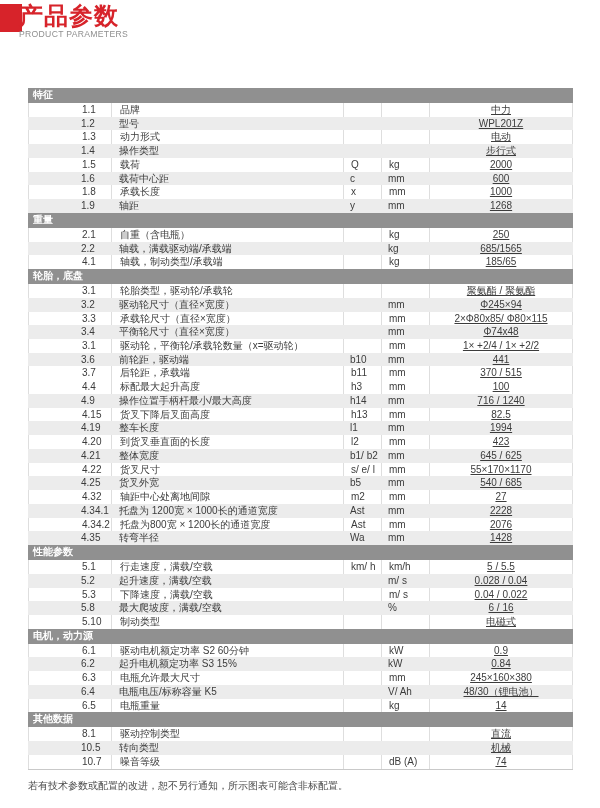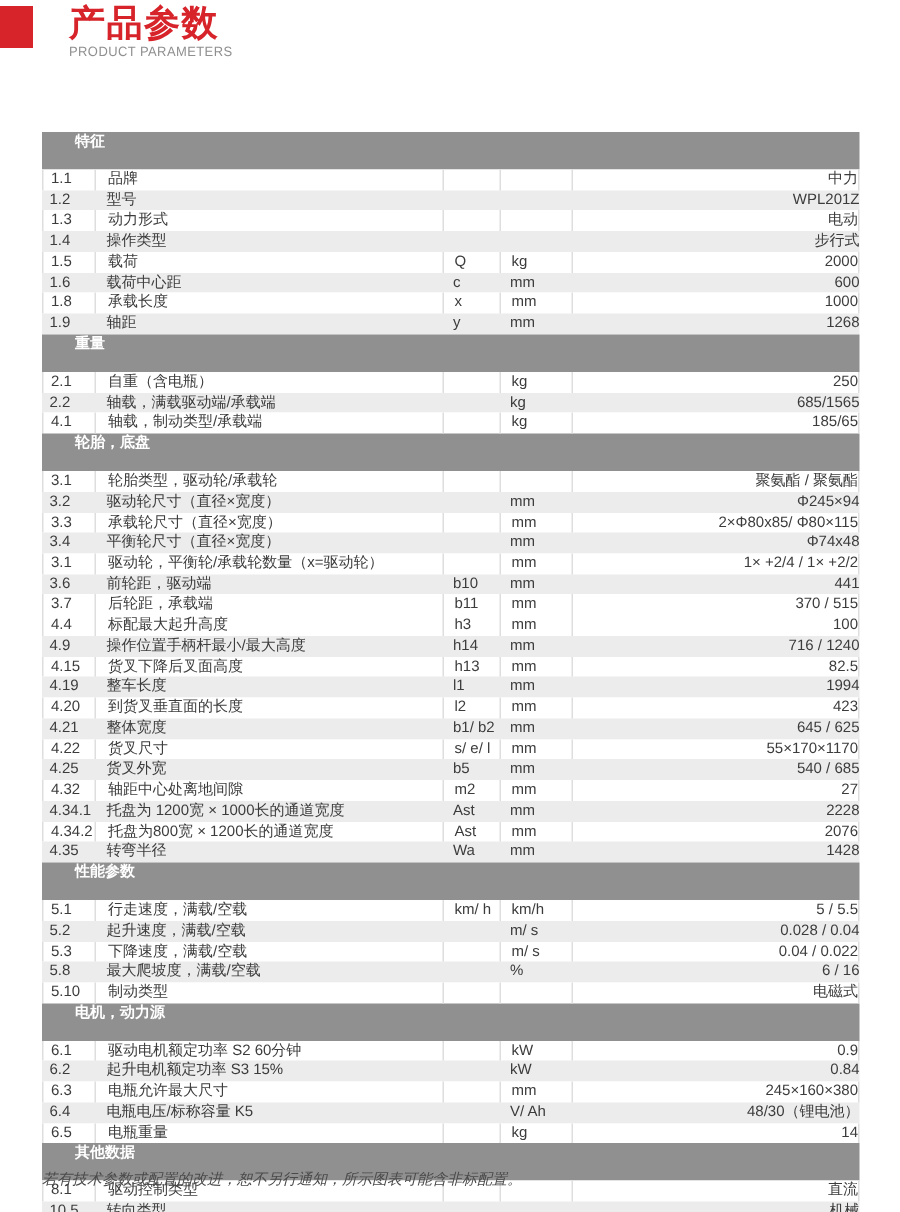--- a/index.html
+++ b/index.html
@@ -4,52 +4,52 @@
 <style>
   html,body{margin:0;padding:0;}
   body{
     width:600px;height:808px;position:relative;background:#fff;
     font-family:"Liberation Sans","DejaVu Sans",sans-serif;
     -webkit-font-smoothing:antialiased;
   }
   
   .page-header{position:absolute;left:0;top:3px;height:40px;}
   .brand-square{position:absolute;left:0;top:1px;width:22px;height:28px;background:var(--accent,#d7232a);}
-  .title-block{position:absolute;left:46px;top:0;}
+  .title-block{position:absolute;left:19px;top:0;}
   .page-title{
     font-size:24px;font-weight:bold;color:var(--accent,#d7232a);
     letter-spacing:1px;line-height:26px;white-space:nowrap;
   }
   .page-subtitle{
     font-size:9px;color:#8f8f8f;letter-spacing:.3px;line-height:11px;
     transform:scaleX(.96);transform-origin:left;white-space:nowrap;
   }
   
   .ptable{
     position:absolute;left:28px;top:88px;width:545px;
     border-bottom:1px solid #c9c9c9;
   }
   .sec-header{
-    height:25px;line-height:13.9px;background:var(--section-bg,#909090);
-    color:#fff;font-size:10px;font-weight:bold;padding-left:22px;
+    height:15px;line-height:13.9px;background:var(--section-bg,#909090);
+    color:#fff;font-size:10px;font-weight:bold;padding-left:5px;
     box-sizing:border-box;overflow:hidden;white-space:nowrap;
   }
   .prow{display:flex;height:13.74px;line-height:13.9px;font-size:10px;color:#3c3c3c;background:#fff;}
   .prow.alt{background:var(--row-alt,#ececec);}
   .cell{box-sizing:border-box;overflow:hidden;white-space:nowrap;}
   .prow:not(.alt) .cell{border-right:1px solid #dedede;}
   .prow:not(.alt){border-left:1px solid #dedede;}
-  .cell.no{width:35px;padding-left:5px;}
+  .cell.no{width:35px;padding-left:5px;margin-left:48px;}
   .cell.name{width:232px;padding-left:8px;}
   .cell.sym{width:38px;padding-left:7px;}
   .cell.unit{width:48px;padding-left:7px;}
-  .cell.val{flex:1;text-align:right;}
+  .cell.val{flex:1;text-align:center;text-decoration:underline;}
   
   .footer-note{
-    position:absolute;left:28px;top:779px;font-size:10px;color:#4a4a4a;white-space:nowrap;font-style:italic;
+    position:absolute;left:28px;top:779px;font-size:10px;color:#4a4a4a;white-space:nowrap;
   }
 </style>
 </head>
 <body style="--accent: #d7232a; --section-bg: #909090; --row-alt: #ececec;">
 
 <div class="page-header">
   <div class="brand-square"></div>
   <div class="title-block">
     <div class="page-title">产品参数</div>
     <div class="page-subtitle">PRODUCT PARAMETERS</div>

